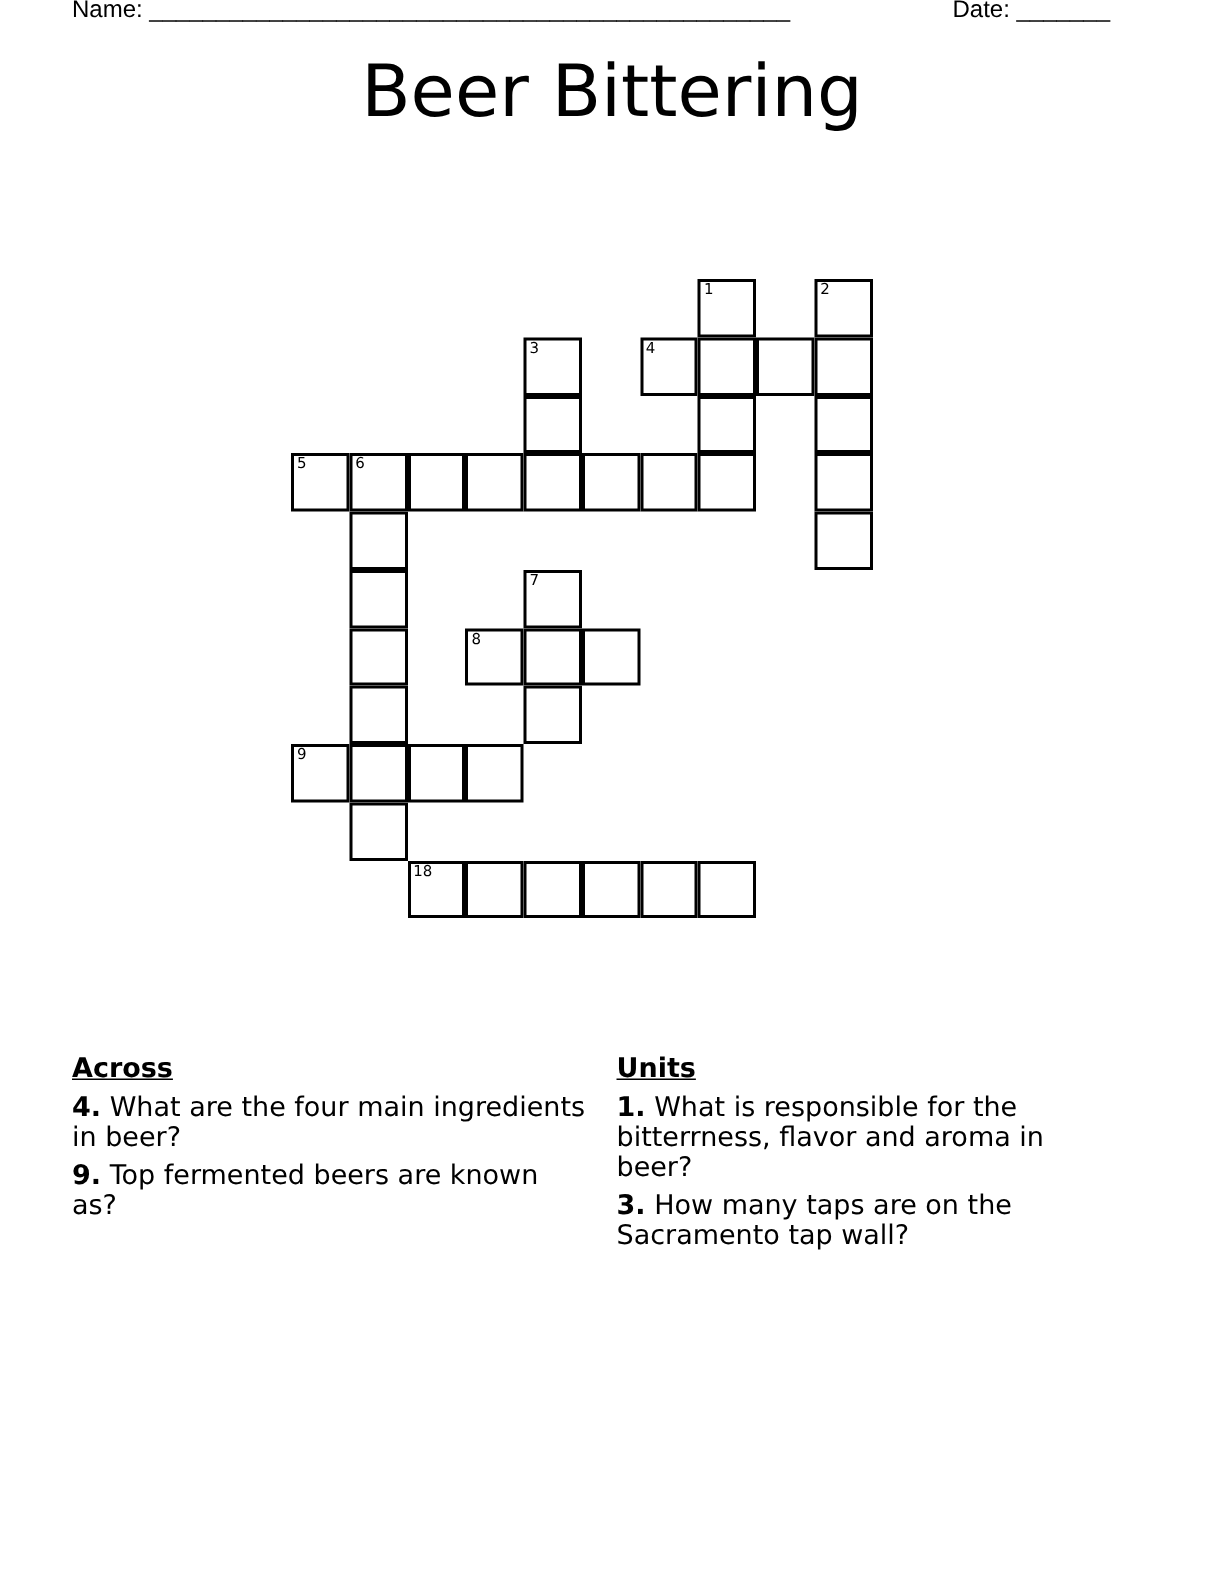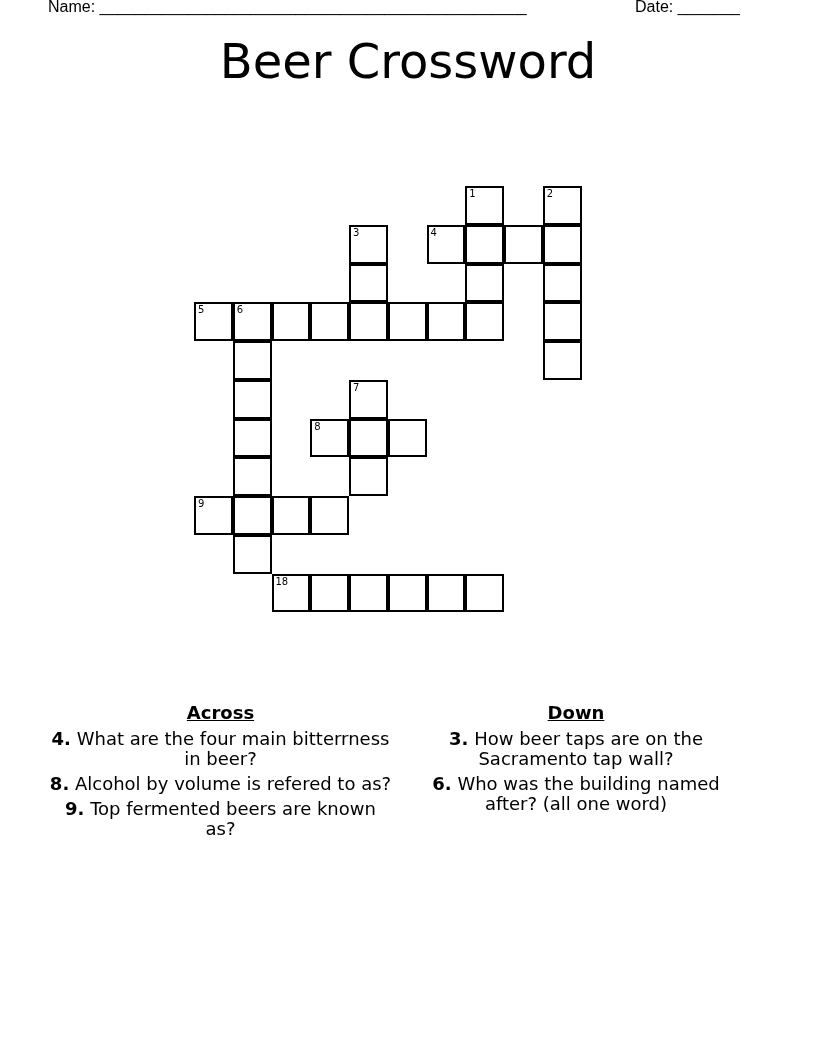--- a/index.html
+++ b/index.html
@@ -27,40 +27,39 @@
       font-size: 20px; font-family: "DejaVu Sans", sans-serif; padding: 0; box-sizing: border-box;
       outline: none; text-transform: uppercase; padding-top: 6px;
     }
     .num {
       position: absolute; top: 1px; left: 2px; font-size: 10px; line-height: 10px;
       font-family: "DejaVu Sans", sans-serif; pointer-events: none;
     }
     .clues {
       position: absolute; top: 702px; font-size: 18px; line-height: 20px;
       font-family: "DejaVu Sans", sans-serif;
-      text-align: center;
     }
     .clues.across { left: 48px; width: 345px; }
     .clues.down { left: 411px; width: 330px; }
     .clues h3 {
       margin: 0 0 5px 0; font-size: 18px; font-weight: bold; text-decoration: underline;
       line-height: 22px;
     }
     .clue { margin: 0 0 5px 0; }
     .clue b { font-weight: bold; }
   </style>
 </head>
 <body>
 
 <div class="header-line">
   <span>Name: ________________________________________________</span>
   <span>Date: _______</span>
 </div>
 
-<div class="title">Beer Crossword</div>
+<div class="title">Beer Bittering</div>
 
 <div class="grid" id="grid">
     <div class="cell" style="left: 466.25px; top: 187px;"><span class="num">1</span><input maxlength="1" style=""></div>
     <div class="cell" style="left: 466.25px; top: 225.75px;"><input maxlength="1" style=""></div>
     <div class="cell" style="left: 466.25px; top: 264.5px;"><input maxlength="1" style=""></div>
     <div class="cell" style="left: 466.25px; top: 303.25px;"><input maxlength="1" style=""></div>
     <div class="cell" style="left: 543.75px; top: 187px;"><span class="num">2</span><input maxlength="1" style=""></div>
     <div class="cell" style="left: 543.75px; top: 225.75px;"><input maxlength="1" style=""></div>
     <div class="cell" style="left: 543.75px; top: 264.5px;"><input maxlength="1" style=""></div>
     <div class="cell" style="left: 543.75px; top: 303.25px;"><input maxlength="1" style=""></div>
@@ -93,22 +92,21 @@
     <div class="cell" style="left: 272.5px; top: 574.5px;"><span class="num">18</span><input maxlength="1" style=""></div>
     <div class="cell" style="left: 311.25px; top: 574.5px;"><input maxlength="1" style=""></div>
     <div class="cell" style="left: 350px; top: 574.5px;"><input maxlength="1" style=""></div>
     <div class="cell" style="left: 388.75px; top: 574.5px;"><input maxlength="1" style=""></div>
     <div class="cell" style="left: 427.5px; top: 574.5px;"><input maxlength="1" style=""></div>
     <div class="cell" style="left: 466.25px; top: 574.5px;"><input maxlength="1" style=""></div>
   </div>
 
 <div class="clues across">
   <h3>Across</h3>
-  <div class="clue"><b>4.</b> <span>What are the four main bitterrness in beer?</span></div>
-  <div class="clue"><b>8.</b> <span>Alcohol by volume is refered to as?</span></div>
+  <div class="clue"><b>4.</b> <span>What are the four main ingredients in beer?</span></div>
   <div class="clue"><b>9.</b> <span>Top fermented beers are known as?</span></div>
 </div>
 
 <div class="clues down">
-  <h3>Down</h3>
-  <div class="clue"><b>3.</b> <span>How beer taps are on the Sacramento tap wall?</span></div>
-  <div class="clue"><b>6.</b> <span>Who was the building named after? (all one word)</span></div>
+  <h3>Units</h3>
+  <div class="clue"><b>1.</b> <span>What is responsible for the bitterrness, flavor and aroma in beer?</span></div>
+  <div class="clue"><b>3.</b> <span>How many taps are on the Sacramento tap wall?</span></div>
 </div>
 
 </body></html>

